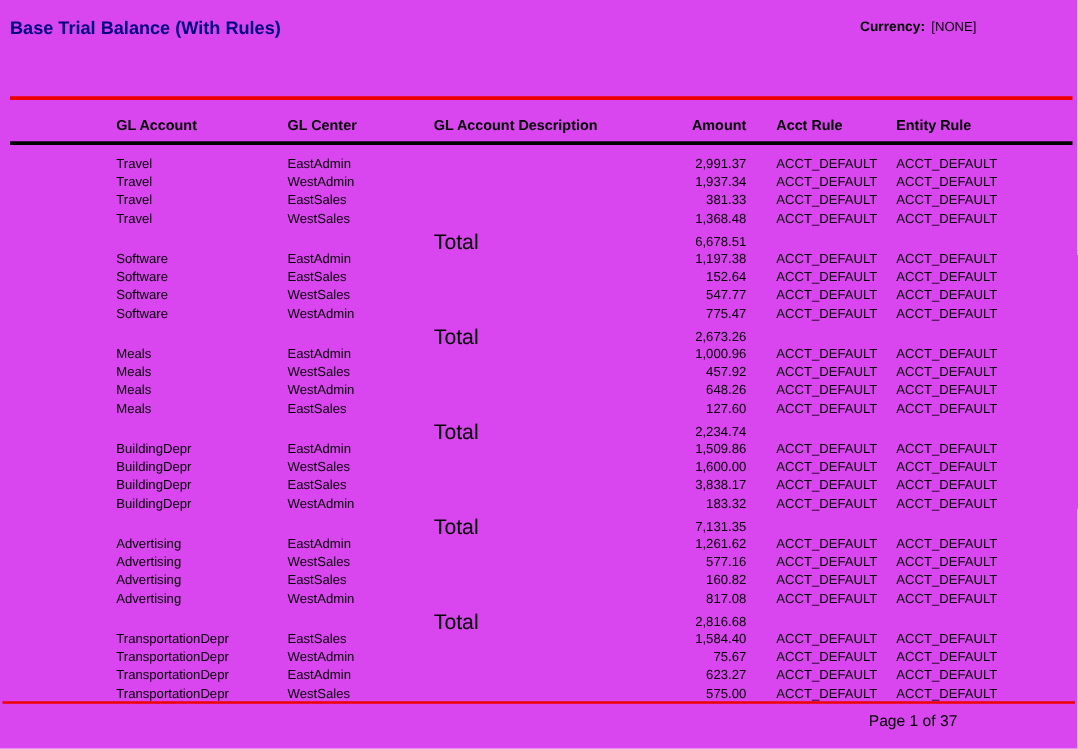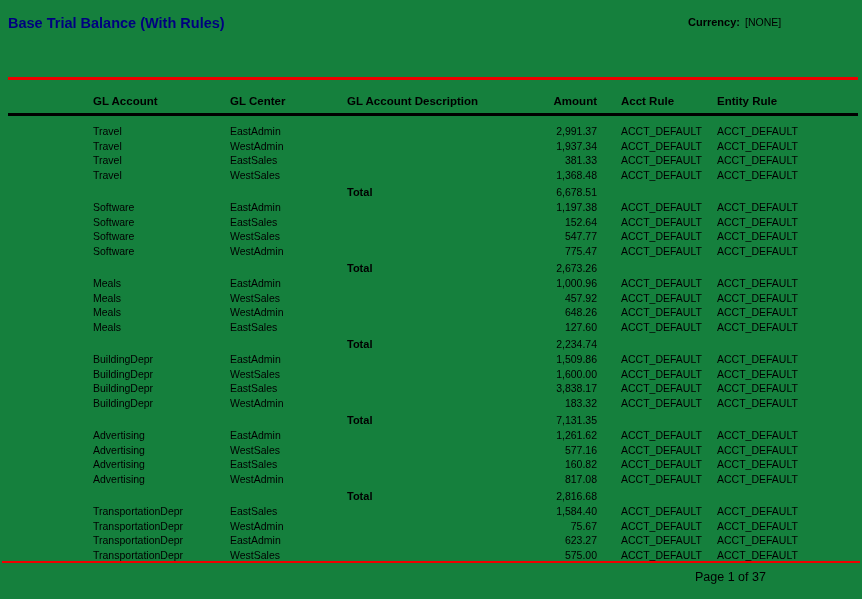--- a/index.html
+++ b/index.html
@@ -1,20 +1,20 @@
 <!DOCTYPE html>
 <html><head>
 <meta charset="utf-8">
 <style>
   html, body { margin: 0; padding: 0; background: #ffffff; }
   .page {
     position: relative;
     width: 862px;
     height: 599px;
-    background: #15803d;
+    background: #d946ef;
     font-family: "Liberation Sans", sans-serif;
     color: #000000;
     overflow: hidden;
   }
 
   
   .report-title {
     position: absolute;
     left: 8px;
     top: 15px;
@@ -52,21 +52,21 @@
     height: 14.5px;
     align-items: center;
   }
   .thead { position: absolute; top: 94px; left: 0; width: 862px; }
   .thead .td { font-weight: bold; font-size: 11.5px; }
   .tbody { position: absolute; top: 124px; left: 0; width: 750px; }
   .td { font-size: 10.5px; white-space: nowrap; overflow: visible; }
   .c-amount { text-align: right; }
   .c-acct { padding-left: 24px; }
   .total-row { margin-top: 2px; height: 16px; }
-  .total-row .c-desc { font-weight: bold; font-size: 11px; }
+  .total-row .c-desc { font-weight: normal; font-size: 17px; }
 
   
   .footer-datetime {
     position: absolute;
     left: 3px;
     top: 599px;
     font-size: 11.5px;
     border-left: 1px solid #444444;
     padding-left: 2px;
     line-height: 15px;

